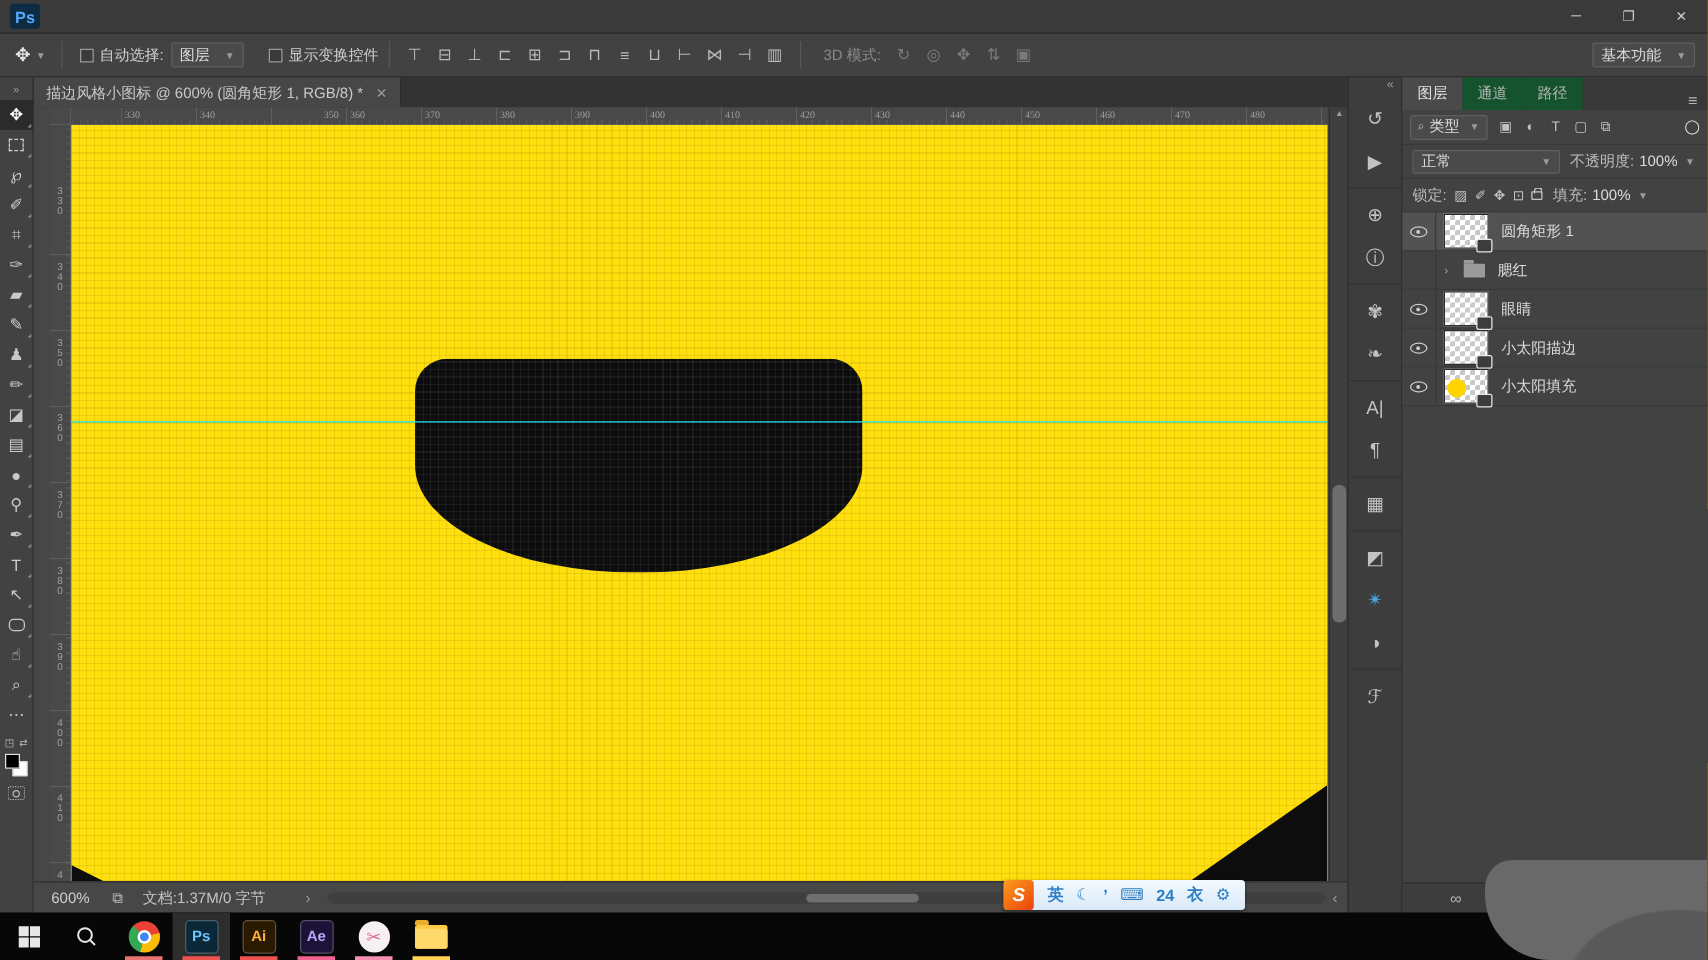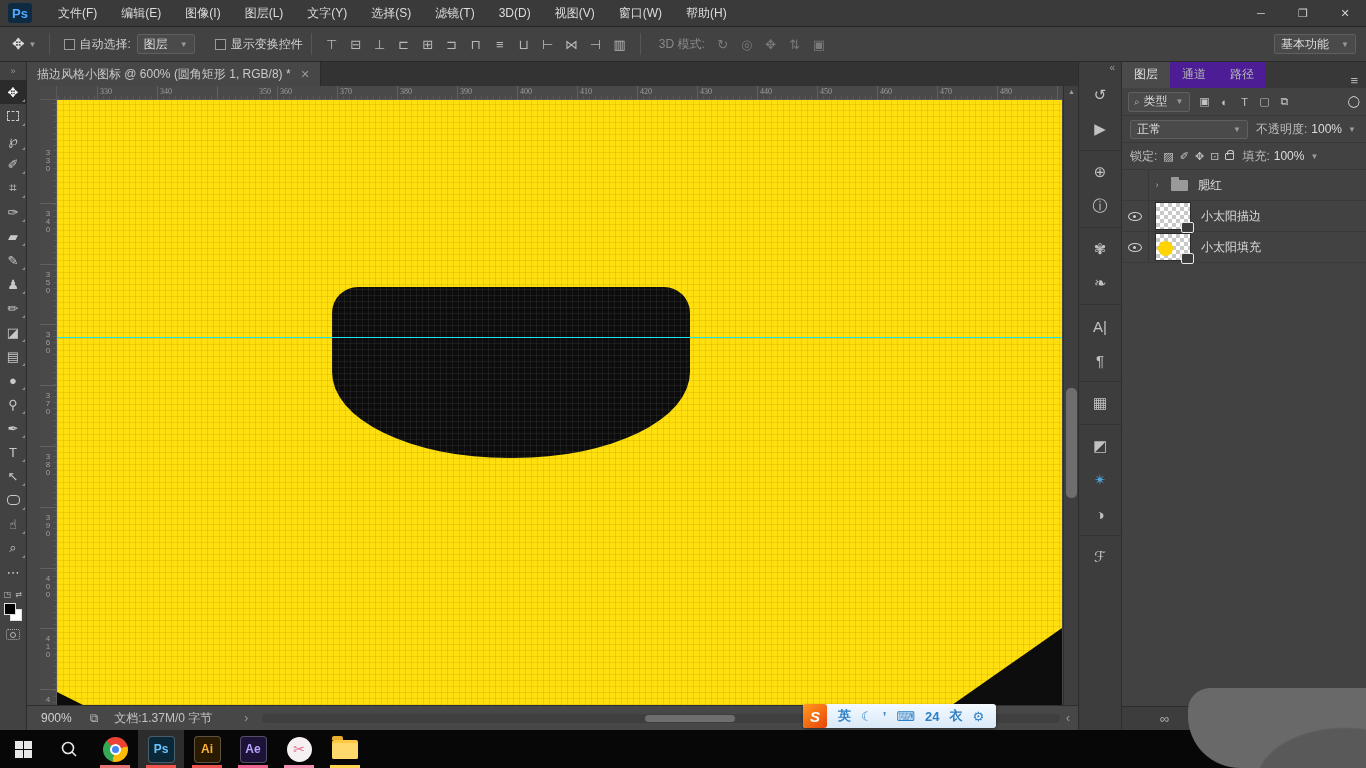--- a/index.html
+++ b/index.html
@@ -116,21 +116,21 @@
   .dock { position:absolute; left:1078px; top:62px; width:44px; height:668px; background:#3d3d3d;
     border-left:1px solid #2c2c2c; border-right:1px solid #2c2c2c; display:flex; flex-direction:column; align-items:center; }
   .dock-collapse { height:16px; color:#9a9a9a; font-size:10px; align-self:flex-end; margin-right:6px; }
   .dock-btn { width:34px; height:30px; display:flex; align-items:center; justify-content:center;
     color:#c2c2c2; font-size:15px; border-radius:3px; margin:2px 0; }
   .dock-gap { width:44px; height:1px; background:#333; margin:4px 0; }
 
   
   .panel { position:absolute; left:1122px; top:62px; width:244px; height:668px; background:#424242; }
   .panel-tabs { display:flex; align-items:flex-end; height:26px; background:#383838; padding-top:3px; }
-  .panel-tab { padding:4px 12px 5px; color:#b5b5b5; background:#4c1d95; }
+  .panel-tab { padding:4px 12px 5px; color:#b5b5b5; background:#14532d; }
   .panel-tab.active { background:#4a4a4a; color:#e0e0e0; }
   .panel-menu { margin-left:auto; margin-right:8px; color:#b5b5b5; font-size:13px; }
   .filter-row { display:flex; align-items:center; height:28px; padding:0 6px; border-bottom:1px solid #383838; }
   .type-drop { display:flex; align-items:center; background:#4a4a4a; border:1px solid #5f5f5f;
     border-radius:2px; height:20px; padding:0 5px; color:#dcdcdc; }
   .type-drop .mag { font-size:10px; margin-right:4px; color:#b5b5b5; }
   .type-drop .dd-caret { margin-left:8px; font-size:8px; color:#9a9a9a; }
   .filter-icons { display:flex; margin-left:6px; gap:2px; }
   .f-icon { width:18px; height:18px; display:flex; align-items:center; justify-content:center;
     color:#c2c2c2; font-size:11px; }
@@ -217,33 +217,20 @@
   .wm-circle { width:18px; height:18px; border-radius:50%; background:#3f3f3f; color:#8a8a8a;
     font-size:9px; display:flex; align-items:center; justify-content:center; }
   .tray { position:absolute; right:180px; top:730px; height:38px; display:flex; align-items:center; gap:14px; }
   .tray-chevron { color:#e0e0e0; font-size:11px; }
 </style>
 </head>
 <body>
 
 <div class="menubar">
   <div class="ps-logo">Ps</div>
-  <div class="menu-items" id="menu-items">
-      <div class="menu-item">文件(F)</div>
-      <div class="menu-item">编辑(E)</div>
-      <div class="menu-item">图像(I)</div>
-      <div class="menu-item">图层(L)</div>
-      <div class="menu-item">文字(Y)</div>
-      <div class="menu-item">选择(S)</div>
-      <div class="menu-item">滤镜(T)</div>
-      <div class="menu-item">3D(D)</div>
-      <div class="menu-item">视图(V)</div>
-      <div class="menu-item">窗口(W)</div>
-      <div class="menu-item">帮助(H)</div>
-    </div>
   <div class="win-controls" id="win-controls">
       <div class="win-btn">─</div>
       <div class="win-btn">❐</div>
       <div class="win-btn">✕</div>
     </div>
 </div>
 
 <div class="optionsbar">
   <span class="opt-tool">✥</span>
   <span class="opt-caret">▼</span>
@@ -415,21 +402,21 @@
     <div class="corner-shape-br"></div>
     <div class="corner-shape-bl"></div>
     <div class="guide"></div>
   </div>
   <div class="vscroll">
     <span class="arr" style="top:2px">▲</span>
     <div class="vthumb"></div>
     <span class="arr" style="bottom:2px">▼</span>
   </div>
   <div class="bottombar">
-    <span class="zoom-field">900%</span>
+    <span class="zoom-field">600%</span>
     <span class="share-icon">⧉</span>
     <span class="doc-info">文档:1.37M/0 字节</span>
     <span class="bb-chevron">›</span>
     <div class="hscroll">
       <div class="hthumb"></div>
     </div>
     <span class="bb-left">‹</span>
   </div>
 </div>
 
@@ -502,25 +489,43 @@
           <span class="lock-glyph"></span>
         </span>
       </span>
     <span class="small-label">填充:</span>
     <span class="val-drop">
       <span>100%</span>
       <span class="dd-caret">▼</span>
     </span>
   </div>
   <div class="layer-list" id="layer-list">
+      <div class="layer-row selected">
+        <div class="eye-cell">
+          <span class="eye"></span>
+        </div>
+        <div class="thumb checker">
+          <span class="badge"></span>
+        </div>
+        <span class="layer-name">圆角矩形 1</span>
+      </div>
       <div class="layer-row">
         <div class="eye-cell"></div>
         <span class="expander">›</span>
         <span class="folder-icon"></span>
         <span class="layer-name">腮红</span>
+      </div>
+      <div class="layer-row">
+        <div class="eye-cell">
+          <span class="eye"></span>
+        </div>
+        <div class="thumb checker">
+          <span class="badge"></span>
+        </div>
+        <span class="layer-name">眼睛</span>
       </div>
       <div class="layer-row">
         <div class="eye-cell">
           <span class="eye"></span>
         </div>
         <div class="thumb checker">
           <span class="badge"></span>
         </div>
         <span class="layer-name">小太阳描边</span>
       </div>

